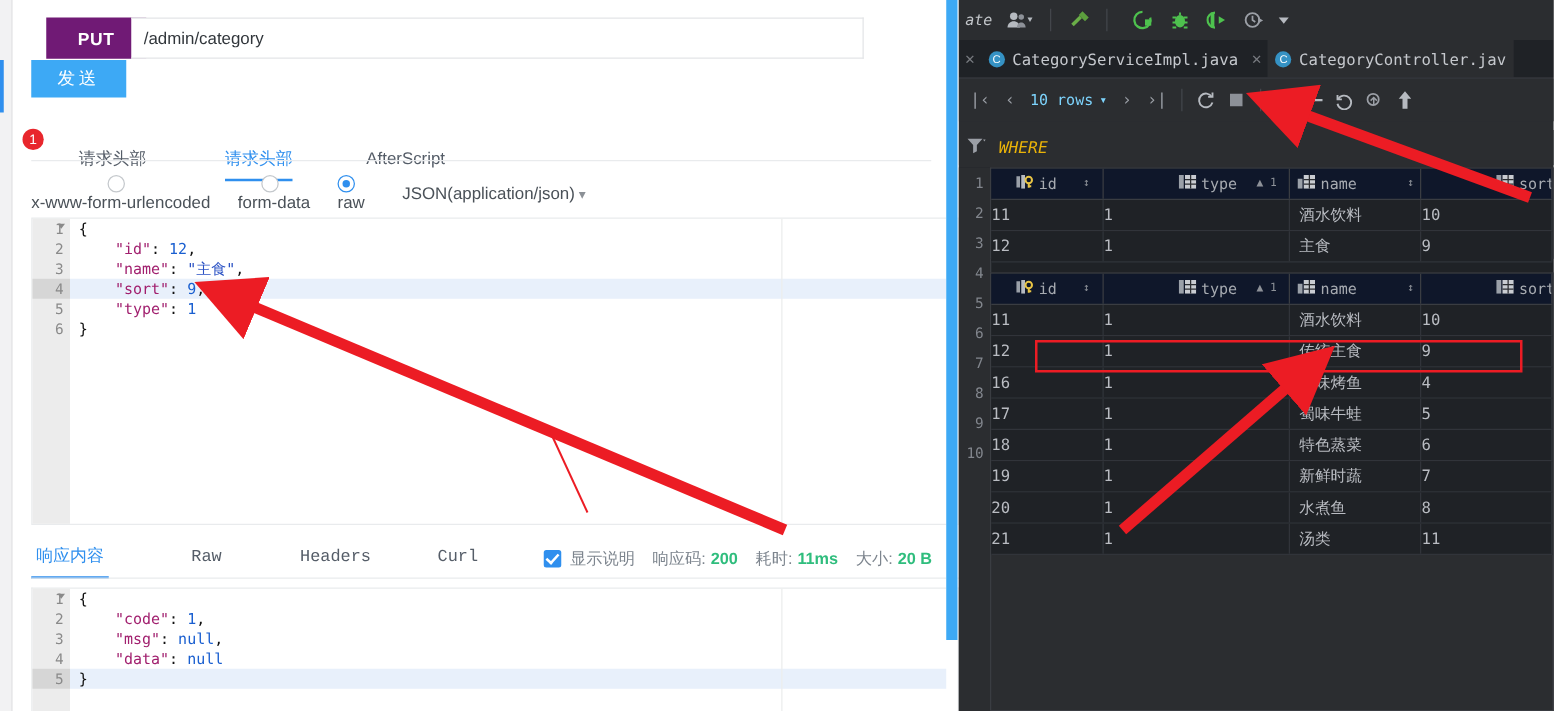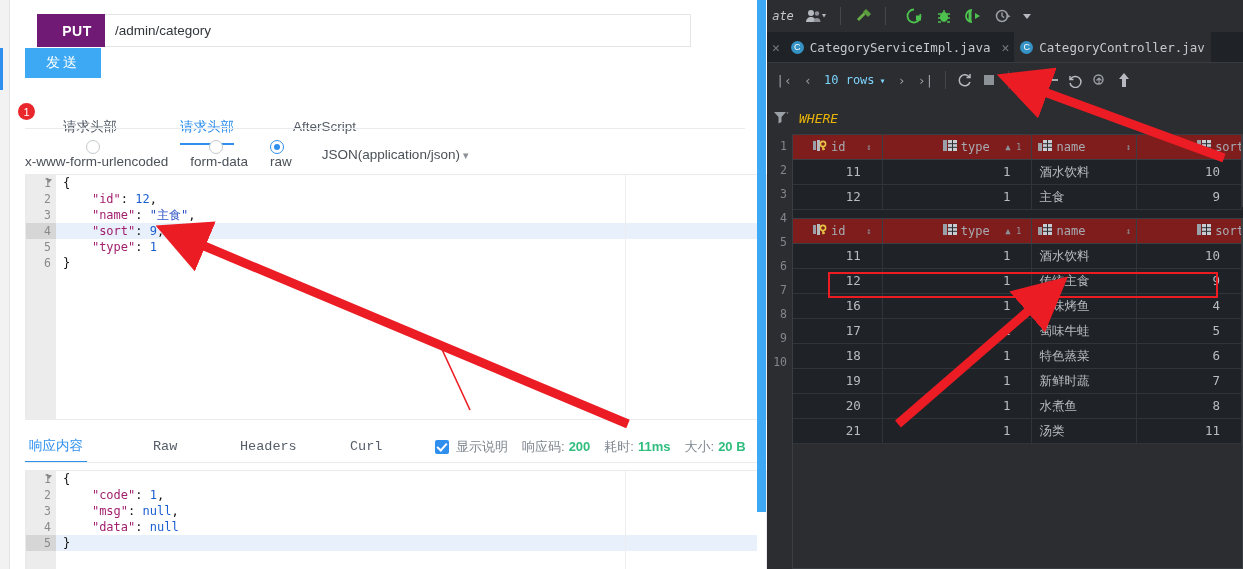--- a/index.html
+++ b/index.html
@@ -114,31 +114,31 @@
   #rowsel .cv{margin-left:5px;font-size:10px;}
 
   #where-bar{position:absolute;left:0;top:104px;width:476px;height:28px;background:#2b2d30;display:flex;align-items:center;padding-left:6px;}
   #where-bar .wtxt{color:#eab308;font-style:italic;font-size:13px;margin-left:10px;}
 
   #grid-wrap{position:absolute;left:0;top:134px;width:476px;height:435px;background:#1f2226;}
   #rowgutter{position:absolute;left:0;top:0;width:25px;height:435px;background:#2b2d30;border-right:1px solid #3a3d42;}
   #rowgutter .rn{height:24px;line-height:24px;text-align:right;padding-right:5px;font-size:11.5px;color:#82868d;}
 
   .tblock{position:absolute;left:25px;background:#2b2d30;border:1px solid #3a3d42;box-sizing:border-box;}
-  .thead{display:flex;height:24px;align-items:center;background:#7f1d1d;border-bottom:1px solid #3a3d42;}
+  .thead{display:flex;height:24px;align-items:center;background:#0f172a;border-bottom:1px solid #3a3d42;}
   .th{display:flex;align-items:center;height:24px;box-sizing:border-box;font-size:12px;color:#a7abb1;
       border-right:1px solid #3a3d42;overflow:hidden;white-space:nowrap;justify-content:space-between;}
   .th .ci{margin-right:4px;flex:none;}
   .th.r{justify-content:flex-end;padding-right:5px;}
   .th.l{padding-left:6px;}
   .sortgl{margin-left:auto;margin-right:5px;font-size:9px;color:#8d9198;}
   .trow{display:flex;height:24px;align-items:center;border-bottom:1px solid #31343a;background:#1f2226;}
   .td{height:24px;line-height:24px;box-sizing:border-box;font-size:12.5px;color:#b9bcc2;
       border-right:1px solid #31343a;overflow:hidden;white-space:nowrap;}
-  .td.r{text-align:right;padding-right:21px;}
+  .td.r{padding-right:9px;}
   .td.l{text-align:left;padding-left:7px;}
   .cw-id{width:90px;}.cw-type{width:150px;}.cw-name{width:105px;}.cw-sort{width:105px;}
 
   #tblA{top:0;width:451px;height:73px;}
   #tblB{top:84px;width:451px;height:351px;}
 
   #redbox{position:absolute;left:61px;top:138px;width:390px;height:26px;border:2px solid #ec1c24;box-sizing:border-box;pointer-events:none;}
 
   
   svg.ovl{position:absolute;left:0;top:0;width:1243px;height:569px;pointer-events:none;}

